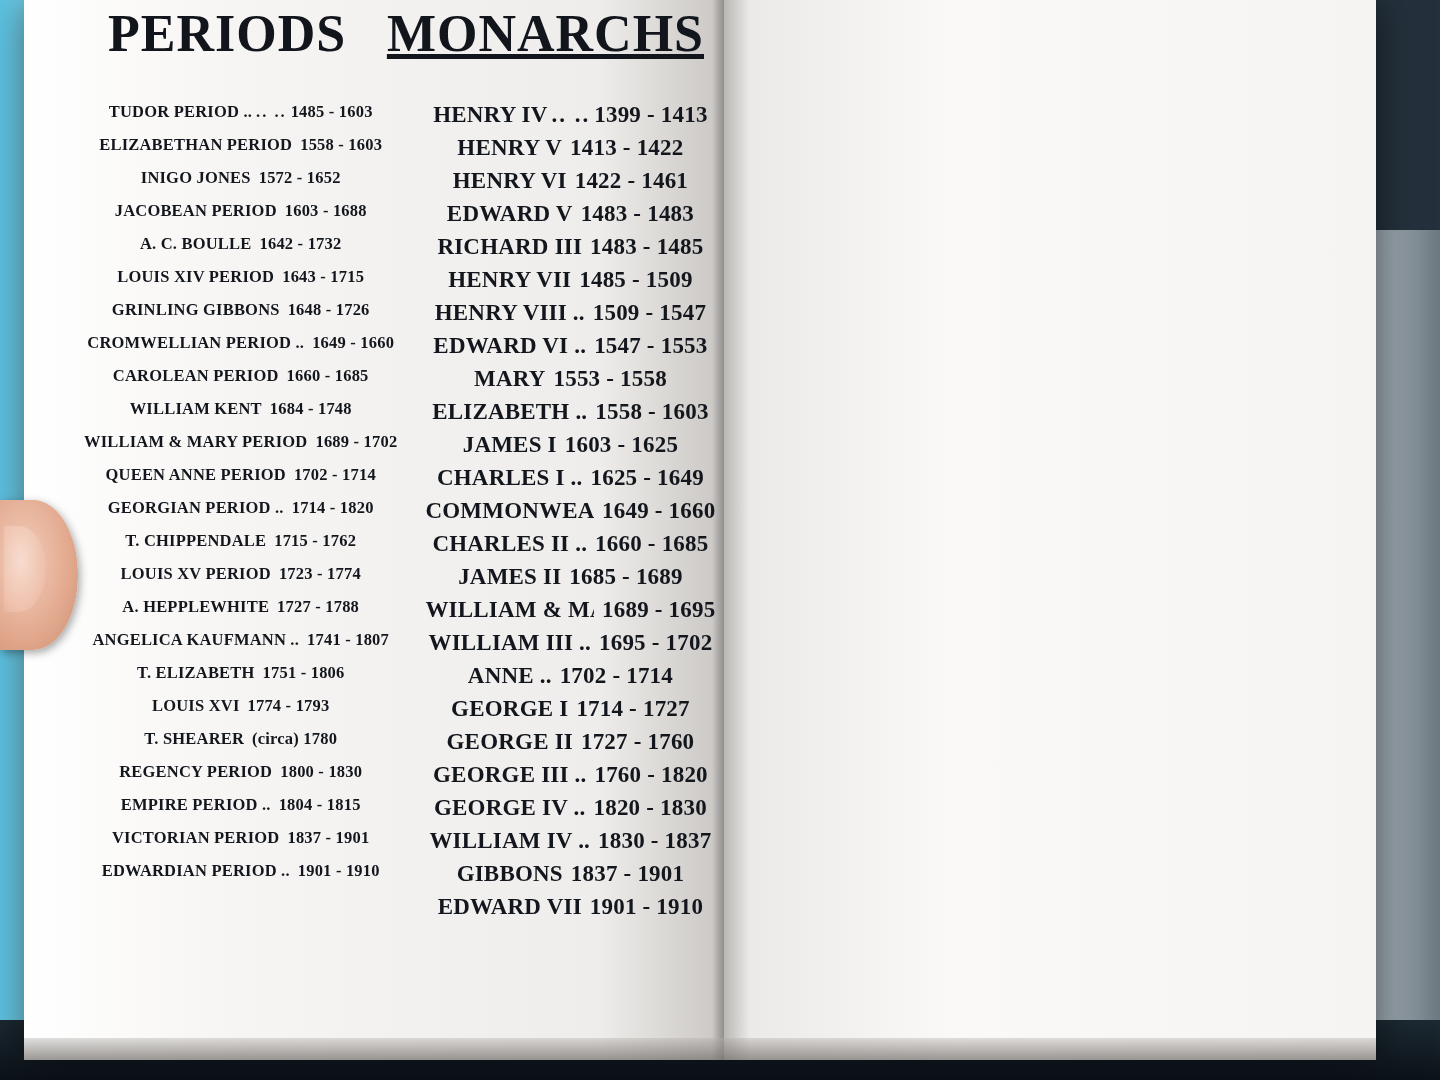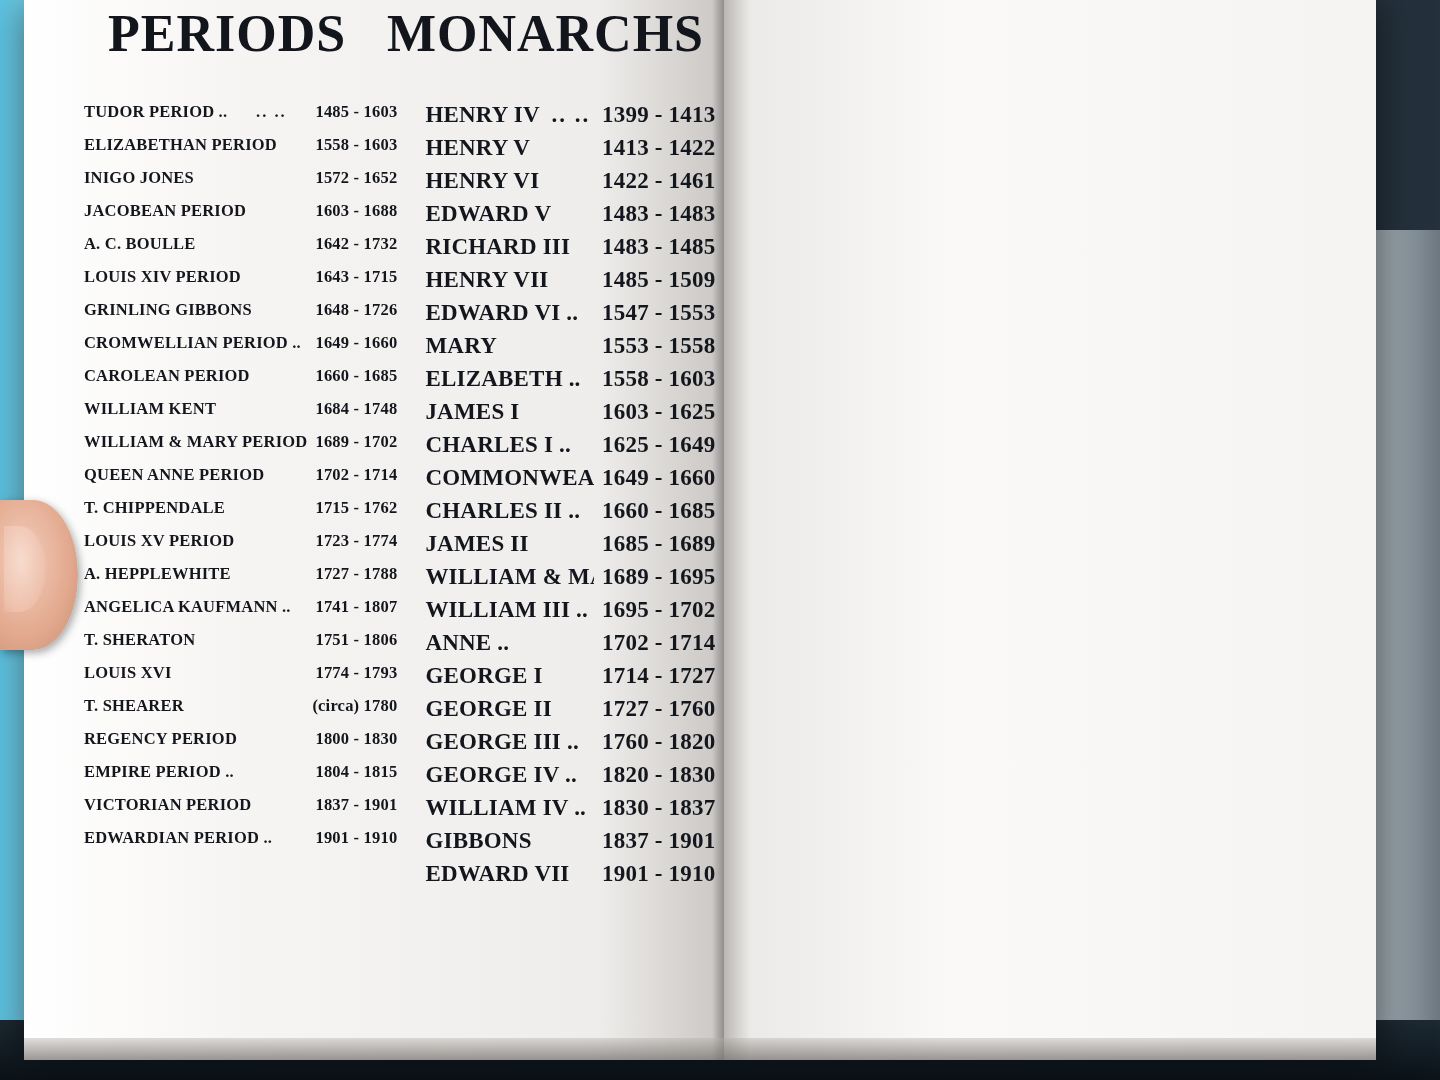--- a/index.html
+++ b/index.html
@@ -112,41 +112,41 @@
     display: flex;
     font-family: "Liberation Serif", serif;
     font-weight: bold;
     color: #12161c;
     letter-spacing: 1px;
     font-size: 52px;
     line-height: 1;
     padding-left: 24px;
   }
   .heading-periods { width: 300px; }
-  .heading-monarchs { width: 320px; }
+  .heading-monarchs { width: 320px; text-decoration: underline; }
 
   .columns {
     display: flex;
     margin-top: 42px;
     position: relative;
   }
   .col {
     position: relative;
   }
   .col-periods { width: 332px; padding-right: 6px;}
   .col-divider {
     width: 1px;
     background: #3a3a42;
     margin: 4px 6px 12px 0;
   }
   .col-monarchs { width: 290px; padding-left: 16px;}
   .row {
     display: flex;
     align-items: baseline;
-    justify-content: space-between;
+    justify-content: center;
     font-size: 16.5px;
     font-weight: bold;
     color: #13171d;
     letter-spacing: 0.2px;
     height: 33px;
     white-space: nowrap;
   }
   .row .name { overflow: hidden; }
   .row .dots { color: #13171d; letter-spacing: 2px; padding: 0 4px; }
   .row .yrs { font-variant-numeric: tabular-nums; }
@@ -225,41 +225,46 @@
                 <span class="name">WILLIAM &amp; MARY PERIOD</span>
                 <span class="dots"></span>
                 <span class="yrs">1689 - 1702</span>
               </div>
               <div class="row">
                 <span class="name">QUEEN ANNE PERIOD</span>
                 <span class="dots"></span>
                 <span class="yrs">1702 - 1714</span>
               </div>
               <div class="row">
+                <span class="name">GEORGIAN PERIOD ..</span>
+                <span class="dots"></span>
+                <span class="yrs">1714 - 1820</span>
+              </div>
+              <div class="row">
                 <span class="name">T. CHIPPENDALE</span>
                 <span class="dots"></span>
                 <span class="yrs">1715 - 1762</span>
               </div>
               <div class="row">
                 <span class="name">LOUIS XV PERIOD</span>
                 <span class="dots"></span>
                 <span class="yrs">1723 - 1774</span>
               </div>
               <div class="row">
                 <span class="name">A. HEPPLEWHITE</span>
                 <span class="dots"></span>
                 <span class="yrs">1727 - 1788</span>
               </div>
               <div class="row">
                 <span class="name">ANGELICA KAUFMANN ..</span>
                 <span class="dots"></span>
                 <span class="yrs">1741 - 1807</span>
               </div>
               <div class="row">
-                <span class="name">T. SHERATON</span>
+                <span class="name">T. ELIZABETH</span>
                 <span class="dots"></span>
                 <span class="yrs">1751 - 1806</span>
               </div>
               <div class="row">
                 <span class="name">LOUIS XVI</span>
                 <span class="dots"></span>
                 <span class="yrs">1774 - 1793</span>
               </div>
               <div class="row">
                 <span class="name">T. SHEARER</span>
@@ -311,20 +316,25 @@
               </div>
               <div class="row">
                 <span class="name">RICHARD III</span>
                 <span class="dots"></span>
                 <span class="yrs">1483 - 1485</span>
               </div>
               <div class="row">
                 <span class="name">HENRY VII</span>
                 <span class="dots"></span>
                 <span class="yrs">1485 - 1509</span>
+              </div>
+              <div class="row">
+                <span class="name">HENRY VIII ..</span>
+                <span class="dots"></span>
+                <span class="yrs">1509 - 1547</span>
               </div>
               <div class="row">
                 <span class="name">EDWARD VI ..</span>
                 <span class="dots"></span>
                 <span class="yrs">1547 - 1553</span>
               </div>
               <div class="row">
                 <span class="name">MARY</span>
                 <span class="dots"></span>
                 <span class="yrs">1553 - 1558</span>

